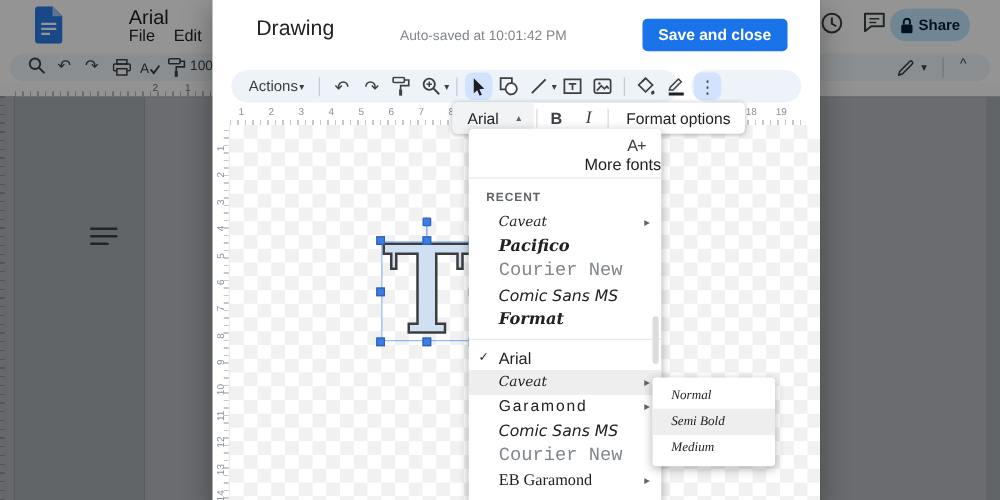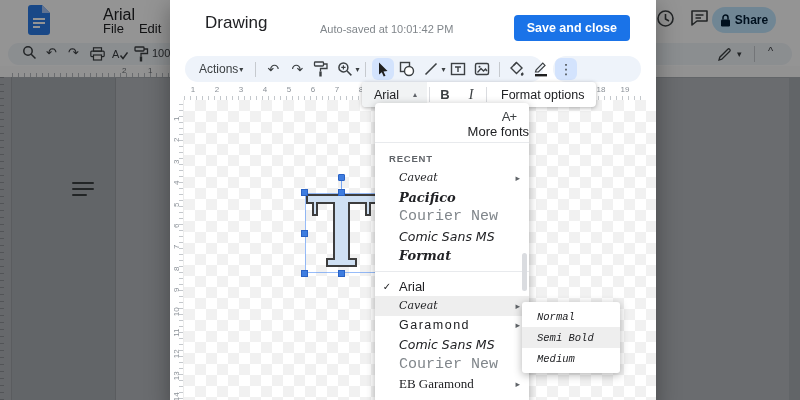--- a/index.html
+++ b/index.html
@@ -100,21 +100,21 @@
   .s-mono .mi-label { font-family:"Liberation Mono",monospace; font-size:15px; }
   .s-comic .mi-label { font-family:"DejaVu Sans",sans-serif; font-style:oblique; font-size:12.5px; }
   .s-caps .mi-label { text-transform:uppercase; font-size:11px; transform:scaleX(.72); transform-origin:left center; }
   .s-rounded .mi-label { letter-spacing:1.5px; font-size:12.5px; }
   .s-serif .mi-label { font-family:"Liberation Serif",serif; font-size:13px; }
   .s-sans .mi-label { font-size:13px; }
   .menu-scrollbar { position:absolute; right:2px; top:150px; width:5px; height:38px; background:#dadce0; border-radius:3px; }
 
   
   .weight-menu { position:absolute; left:352px; top:302px; width:98px; background:#fff; border-radius:3px; box-shadow:0 2px 8px rgba(0,0,0,.3); z-index:11; padding:4px 0; }
-  .weight-item { height:21px; display:flex; align-items:center; padding-left:15px; font-family:Liberation Mono, monospace; font-style:italic; font-size:10.5px; color:#202124; }
+  .weight-item { height:21px; display:flex; align-items:center; padding-left:15px; font-family:Liberation Serif, serif; font-style:italic; font-size:10.5px; color:#202124; }
   .weight-item.f-highlighted { background:#eeeeee; }
 
   svg { display:block; }
 </style>
 </head>
 <body>
 
 <div class="stage">
 
   <div class="docs">

